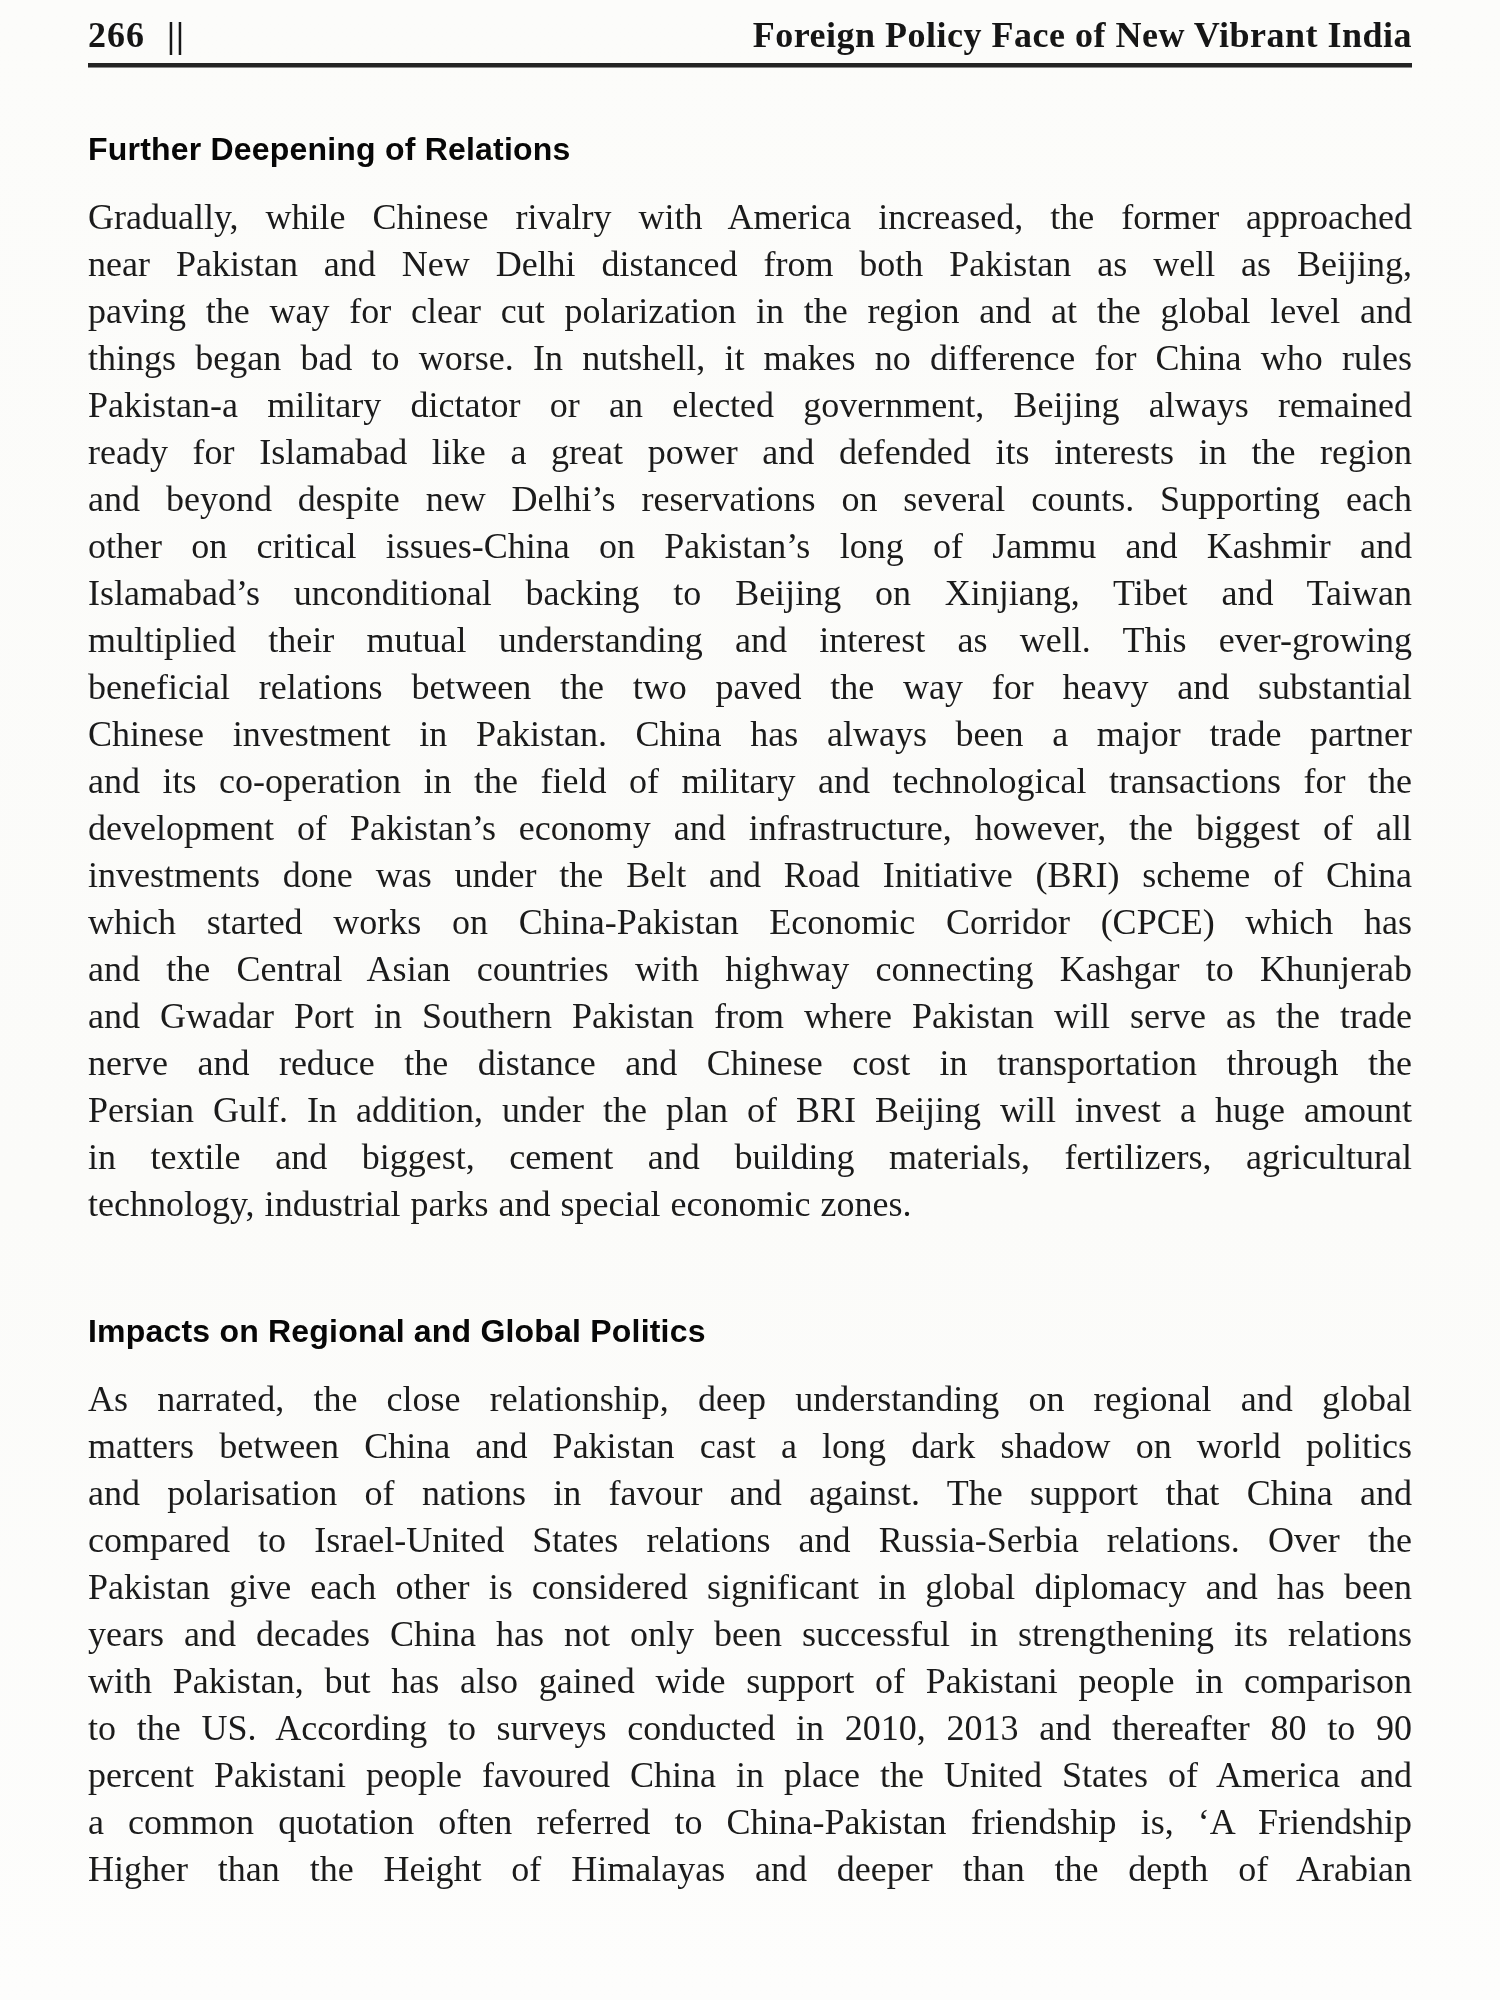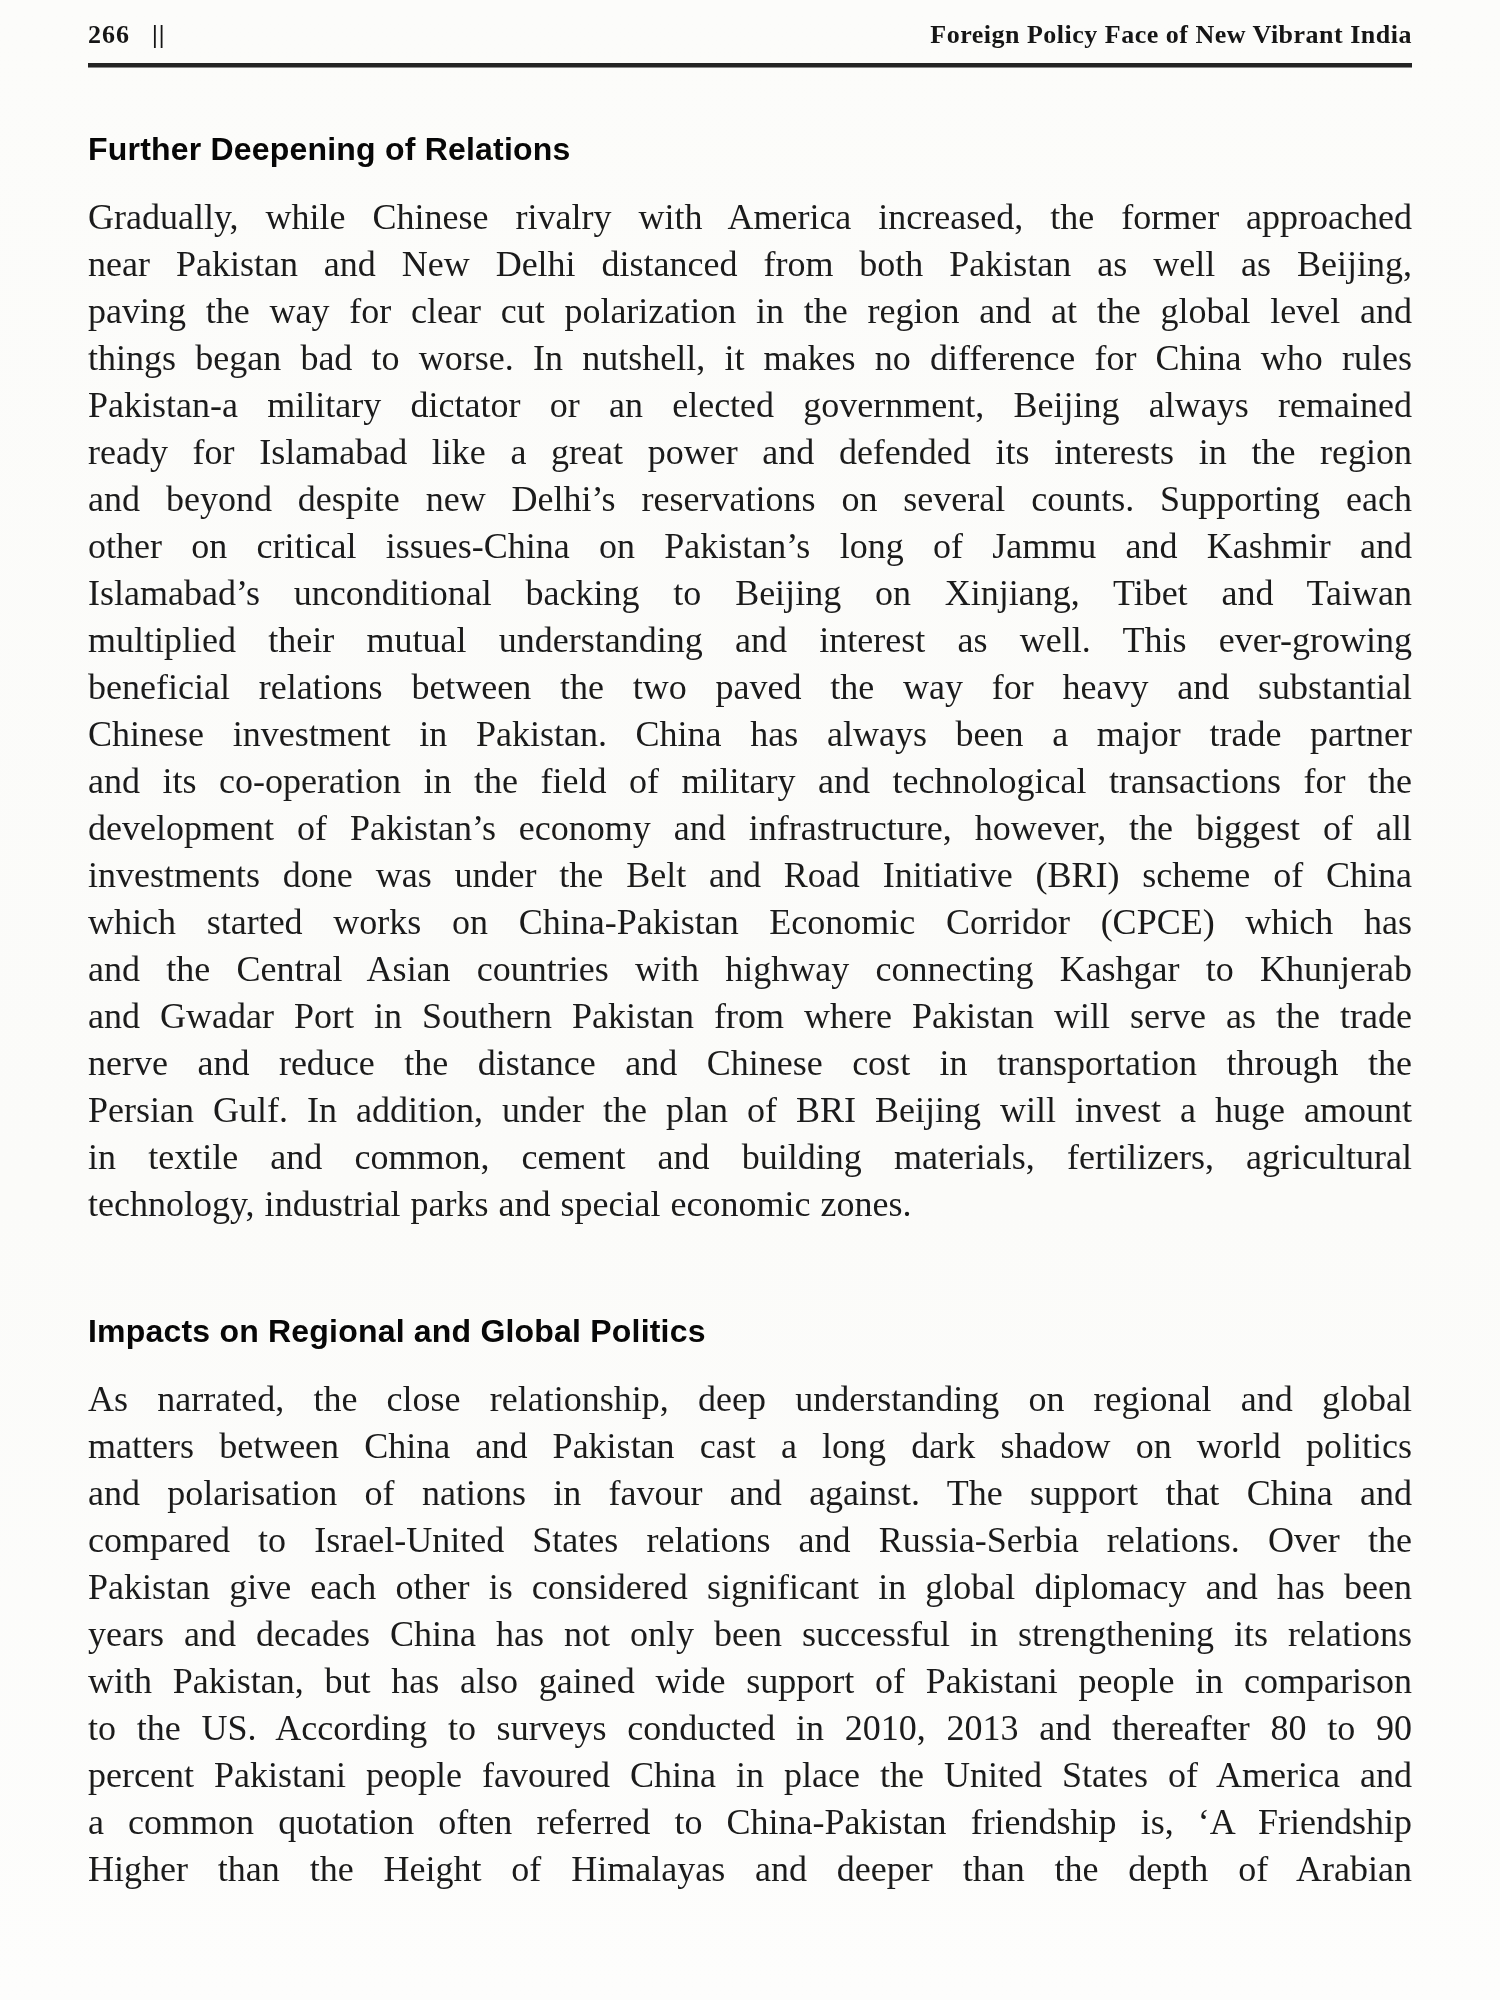--- a/index.html
+++ b/index.html
@@ -16,21 +16,21 @@
     height: 2000px;
     padding: 16px 88px 0 88px;
     background: linear-gradient(180deg, #fcfcfa 0%, #fbfbf9 60%, #fdfdfc 100%);
     color: #1a1a1a;
     font-family: "Liberation Serif", "DejaVu Serif", serif;
   }
   .page-header {
     display: flex;
     justify-content: space-between;
     align-items: baseline;
-    font-size: 26px;
+    font-size: 36px;
     line-height: 38px;
     color: #161616;
   }
   .page-number-group {
     font-weight: 700;
     letter-spacing: 1px;
   }
   .page-number-sep {
     margin-left: 22px;
     font-weight: 700;
@@ -103,21 +103,21 @@
           <div class="line">beneficial relations between the two paved the way for heavy and substantial</div>
           <div class="line">Chinese investment in Pakistan. China has always been a major trade partner</div>
           <div class="line">and its co-operation in the field of military and technological transactions for the</div>
           <div class="line">development of Pakistan’s economy and infrastructure, however, the biggest of all</div>
           <div class="line">investments done was under the Belt and Road Initiative (BRI) scheme of China</div>
           <div class="line">which started works on China-Pakistan Economic Corridor (CPCE) which has</div>
           <div class="line">and the Central Asian countries with highway connecting Kashgar to Khunjerab</div>
           <div class="line">and Gwadar Port in Southern Pakistan from where Pakistan will serve as the trade</div>
           <div class="line">nerve and reduce the distance and Chinese cost in transportation through the</div>
           <div class="line">Persian Gulf. In addition, under the plan of BRI Beijing will invest a huge amount</div>
-          <div class="line">in textile and common, cement and building materials, fertilizers, agricultural</div>
+          <div class="line">in textile and biggest, cement and building materials, fertilizers, agricultural</div>
           <div class="line para-end">technology, industrial parks and special economic zones.</div>
         </div>
       </section>
       <section class="section">
         <h2 class="section-heading">Impacts on Regional and Global Politics</h2>
         <div class="paragraph">
           <div class="line">As narrated, the close relationship, deep understanding on regional and global</div>
           <div class="line">matters between China and Pakistan cast a long dark shadow on world politics</div>
           <div class="line">and polarisation of nations in favour and against. The support that China and</div>
           <div class="line">compared to Israel-United States relations and Russia-Serbia relations. Over the</div>

